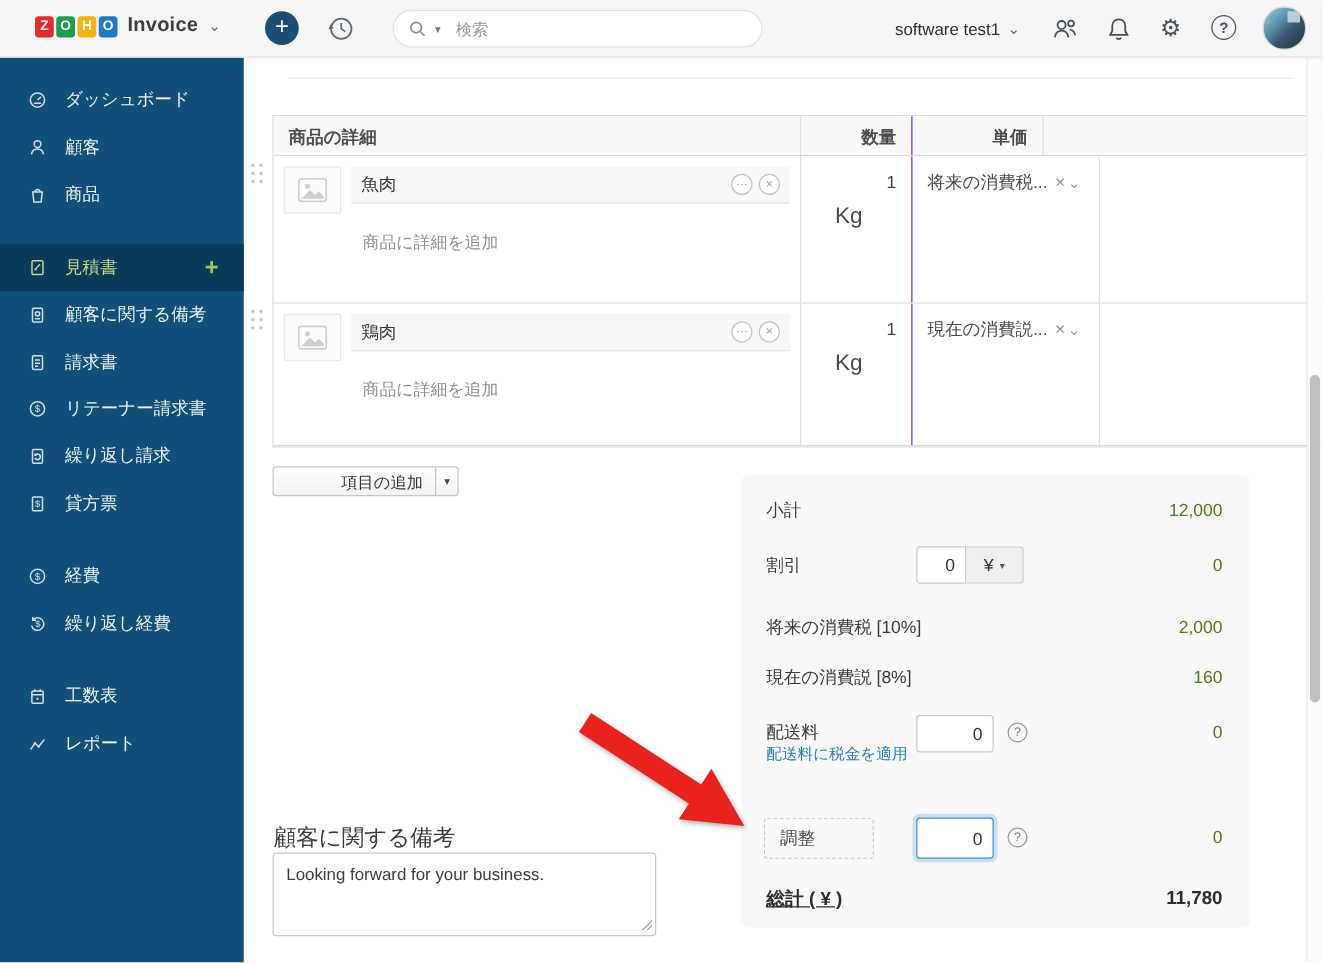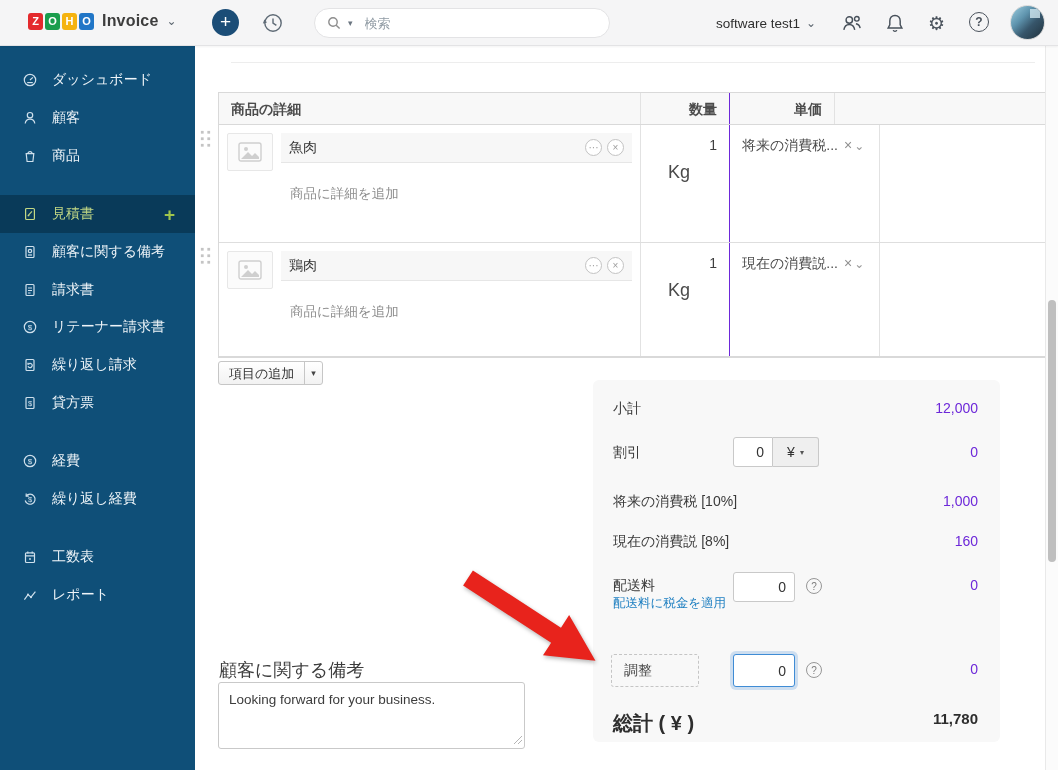--- a/index.html
+++ b/index.html
@@ -72,45 +72,45 @@
   .cell-qty{padding:12px 12px 0 0;color:#3f3f3f;}
   .cell-qty .unit{margin-top:9px;font-size:18px;color:#4a4a4a;text-align:center;}
   .cell-rate{padding:12px 12px 0 0;color:#3f3f3f;}
   .cell-tax{padding:12px 0 0 12px;color:#4b4b4b;white-space:nowrap;}
   .cell-tax .x{color:#8f8f8f;margin-left:6px;font-size:14px;}
   .cell-tax .dd{color:#9a9a9a;font-size:12px;margin-left:2px;}
   .drag-dots{width:13px;height:19px;
     background-image:radial-gradient(#c4c4c4 1.4px,transparent 1.5px);
     background-size:6.5px 6.5px;background-position:1px 1px;}
 
-  #add-item-btn{left:218px;top:361px;height:24px;display:flex;border:1px solid #c6c6c6;border-radius:3px;
-    background:linear-gradient(#fff,#f2f2f2);font-size:13px;color:#333;}
+  #add-item-btn{left:218px;top:373px;height:24px;display:flex;border:1px solid #c6c6c6;border-radius:3px;
+    background:linear-gradient(#fff,#f2f2f2);font-size:13px;color:#333;padding-left:44px;}
   #add-item-btn .lbl{padding:3px 10px;}
   #add-item-btn .caret-part{border-left:1px solid #c6c6c6;padding:0 6px;display:flex;align-items:center;font-size:9px;color:#444;}
 
   
   #summary{left:593px;top:380px;width:407px;height:362px;background:#f8f8f8;border-radius:6px;font-size:14px;}
   .srow-label{position:absolute;left:20px;color:#3a3a3a;}
-  .srow-value{position:absolute;right:22px;color:#6d28d9;text-align:center;}
+  .srow-value{position:absolute;right:22px;color:#4d7c0f;text-align:center;}
   .sinput{border:1px solid #c9c9c9;border-radius:3px;background:#fff;text-align:right;font-size:14px;
     color:#333;outline:none;padding:0 8px;font-family:inherit;}
   #discount-group{position:absolute;left:140px;top:57px;display:flex;}
   #discount-input{width:40px;height:30px;border-radius:3px 0 0 3px;}
   #discount-unit{width:46px;height:30px;border:1px solid #c9c9c9;border-left:none;border-radius:0 3px 3px 0;
     background:#efefef;display:flex;align-items:center;justify-content:center;gap:5px;color:#333;}
   #discount-unit .caret{font-size:8px;color:#555;}
   #shipping-input{position:absolute;left:140px;top:192px;width:62px;height:30px;}
   #shipping-link{position:absolute;left:20px;top:215px;width:114px;color:#1e7fc1;font-size:12.5px;line-height:1.4;}
   #adjust-box{position:absolute;left:18px;top:274px;width:88px;height:33px;border:1px dashed #c5c5c5;
     border-radius:3px;line-height:31px;padding-left:12px;color:#4a4a4a;background:transparent;}
   #adjust-input{position:absolute;left:140px;top:274px;width:62px;height:33px;border:1px solid #3f8cd5;
     box-shadow:0 0 0 3px rgba(77,144,215,.25);}
   .q-icon{position:absolute;width:16px;height:16px;border:1px solid #979797;border-radius:50%;color:#7d7d7d;
     font-size:10px;display:flex;align-items:center;justify-content:center;background:transparent;}
-  .total-label{position:absolute;left:20px;top:330px;font-size:20px;font-weight:bold;color:#2d2d2d;}
+  .total-label{position:absolute;left:20px;top:330px;font-size:15px;font-weight:bold;color:#2d2d2d;text-decoration:underline;}
   .total-value{position:absolute;right:22px;top:330px;font-size:15px;font-weight:bold;color:#2d2d2d;}
 
   
   #notes-label{left:219px;top:658px;font-size:18px;color:#3c3c3c;}
   #notes-wrap{left:218px;top:682px;width:307px;height:67px;}
   #notes-area{width:307px;height:67px;border:1px solid #c9c9c9;border-radius:3px;resize:none;outline:none;
     font-family:inherit;font-size:13.5px;color:#3c3c3c;padding:8px 10px;line-height:1.4;}
   #notes-resize{position:absolute;right:3px;bottom:5px;width:10px;height:10px;
     background:repeating-linear-gradient(135deg,transparent 0 2px,#b5b5b5 2px 3px);
     clip-path:polygon(100% 0,100% 100%,0 100%);}
@@ -389,21 +389,21 @@
   <div id="discount-group">
     <input id="discount-input" class="sinput" value="0" style="">
     <div id="discount-unit">
       <span>¥</span>
       <span class="caret">▾</span>
     </div>
   </div>
   <span class="srow-value" style="top:64px">0</span>
 
   <span class="srow-label" style="top:113px">将来の消費税 [10%]</span>
-  <span class="srow-value" style="top:113px">1,000</span>
+  <span class="srow-value" style="top:113px">2,000</span>
 
   <span class="srow-label" style="top:153px">現在の消費説 [8%]</span>
   <span class="srow-value" style="top:153px">160</span>
 
   <span class="srow-label" style="top:197px">配送料</span>
   <input id="shipping-input" class="sinput" value="0" style="">
   <span class="q-icon" style="left:213px;top:198px">?</span>
   <span class="srow-value" style="top:197px">0</span>
   <a id="shipping-link">配送料に税金を適用</a>
 

